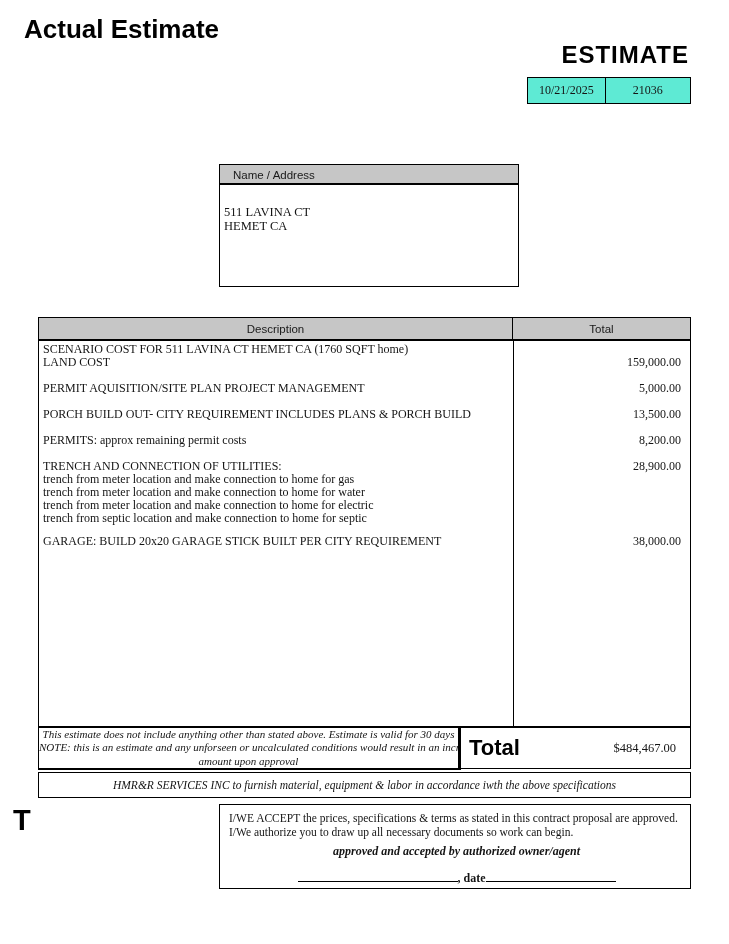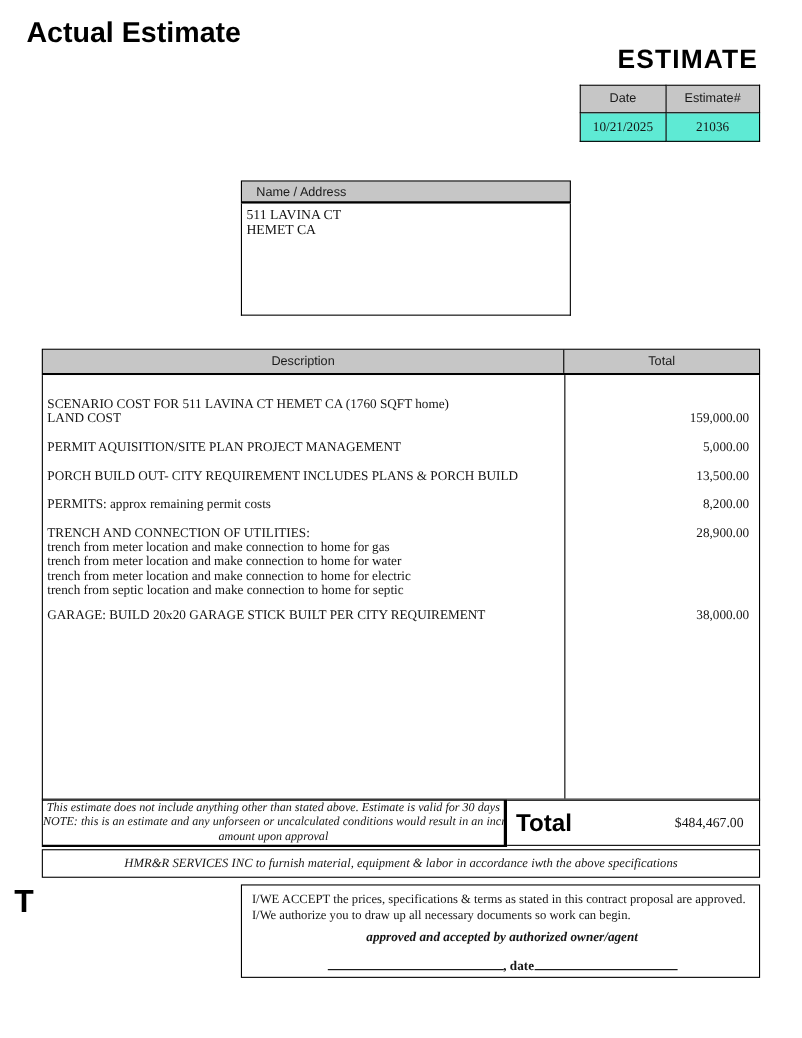--- a/index.html
+++ b/index.html
@@ -57,21 +57,21 @@
     background: var(--header-gray);
     border: 1px solid var(--line); border-bottom: 2px solid var(--line);
     font-family: "Liberation Sans", sans-serif; font-size: 11.5px;
     padding-left: 13px; color: #1a1a1a;
   }
   .addr-body {
     height: 102px;
     border-left: 1px solid var(--line);
     border-right: 1px solid var(--line);
     border-bottom: 1px solid var(--line);
-    padding: 3px 4px;
+    padding: 20px 4px;
     font-size: 12.5px; line-height: 14px;
   }
 
   
   .items-table { position: absolute; left: 38px; top: 317px; width: 653px; }
   .items-header {
     display: flex; height: 24px;
     background: var(--header-gray);
     border: 1px solid var(--line); border-bottom: 2px solid var(--line);
     font-family: "Liberation Sans", sans-serif; font-size: 11.5px;
@@ -82,21 +82,21 @@
     display: flex; align-items: center; justify-content: center;
   }
   .items-header .h-total {
     flex: 1; display: flex; align-items: center; justify-content: center;
   }
   .items-body {
     position: relative; height: 386px;
     border-left: 1px solid var(--line);
     border-right: 1px solid var(--line);
     border-bottom: 1px solid var(--line);
-    padding-top: 20px;
+    padding-top: 2px;
     font-size: 12px; line-height: 13px;
   }
   .items-divider {
     position: absolute; left: 474px; top: 0; bottom: 0; width: 1px;
     background: var(--line);
   }
   .item-row { display: flex; margin-bottom: 13px; align-items: flex-start; }
   .item-desc { width: 470px; padding-left: 4px; }
   .item-amt { flex: 1; text-align: right; padding-right: 9px; }
   .item-row.align-last .item-amt { align-self: flex-end; margin-top: 12px; }
@@ -163,24 +163,20 @@
 </style>
 </head>
 <body>
 
 <div class="page-title">Actual Estimate</div>
 
 <div class="doc-type">ESTIMATE</div>
 
 <table class="date-table">
   <tbody>
-      <tr>
-    <td class="hdr c1">Date</td>
-    <td class="hdr c2">Estimate#</td>
-  </tr>
   <tr>
     <td class="val c1">10/21/2025</td>
     <td class="val c2">21036</td>
   </tr>
 </tbody>
   </table>
 
 <div class="addr-box">
   <div class="addr-header">Name / Address</div>
   <div class="addr-body">

